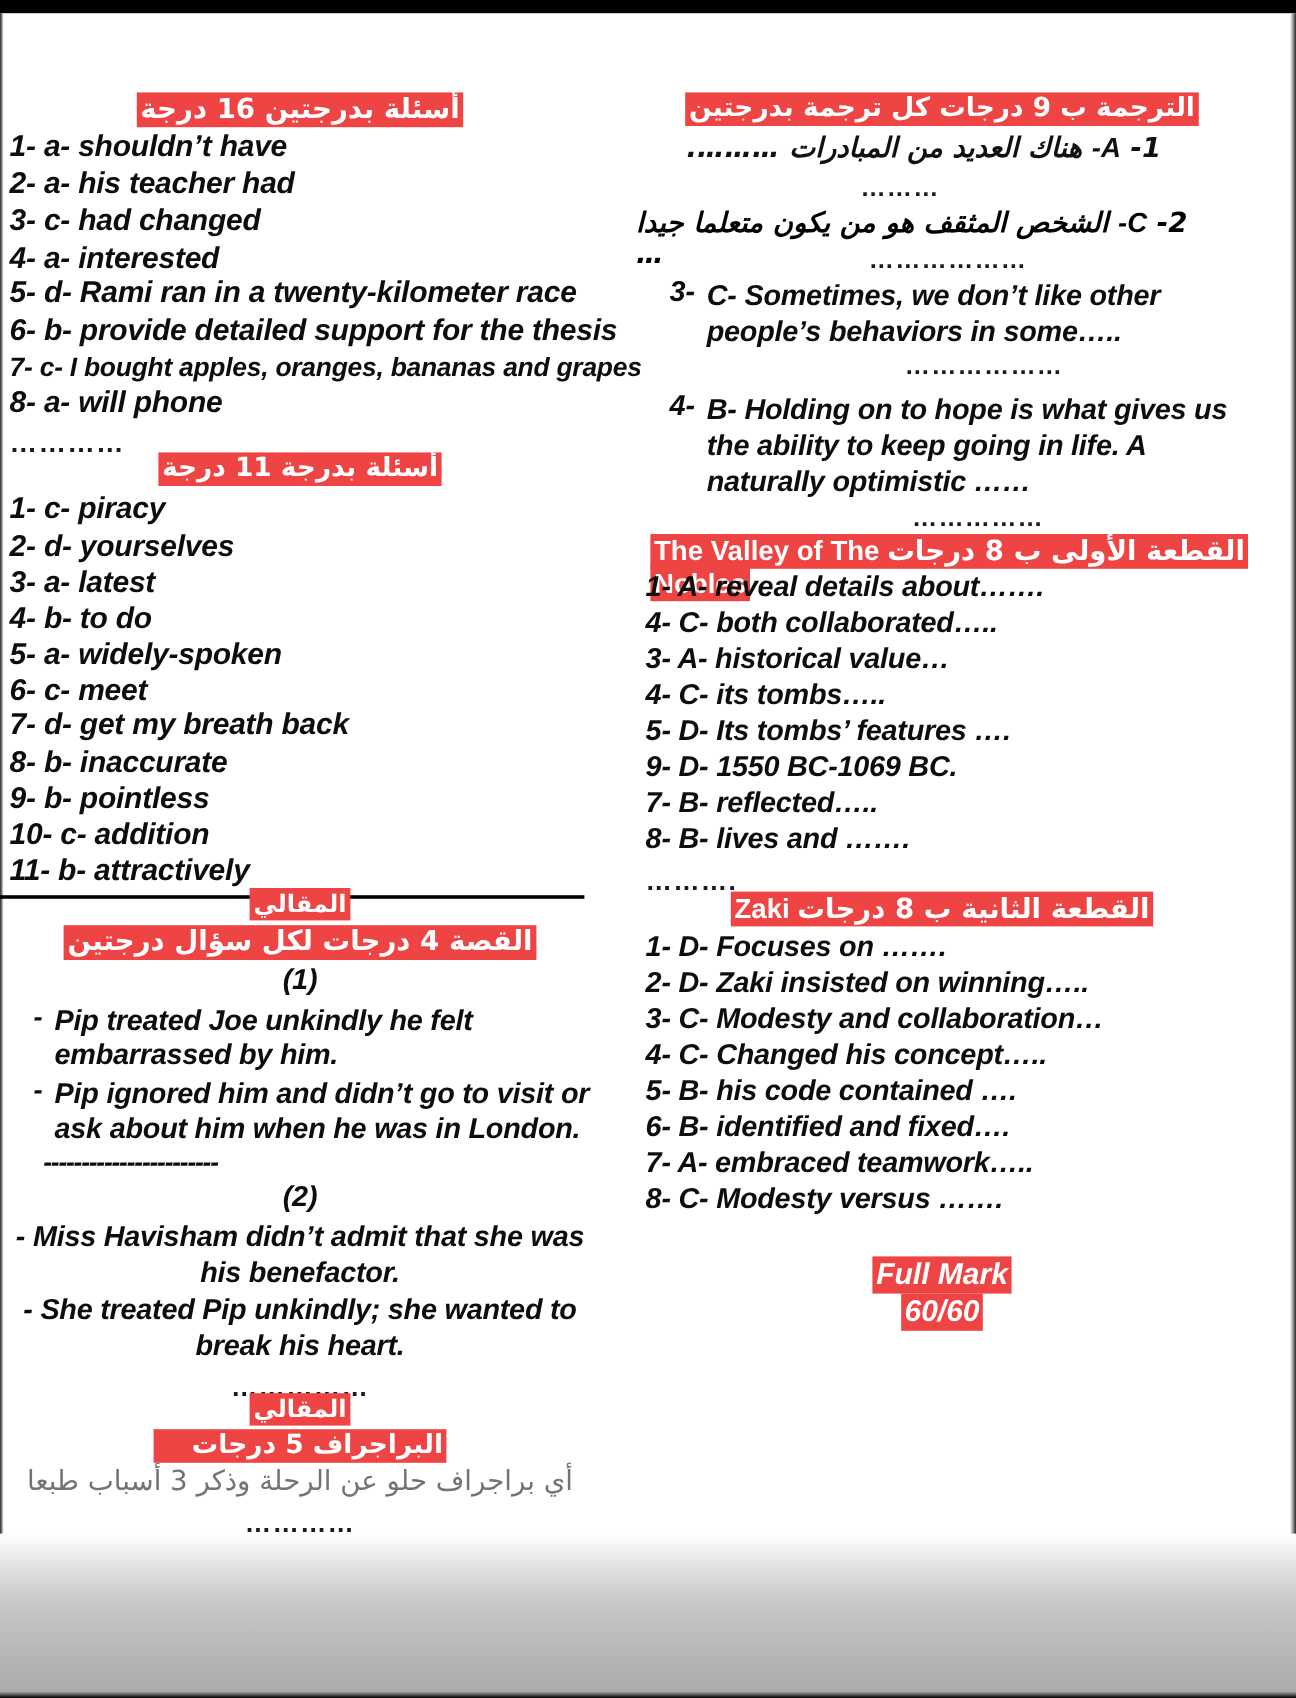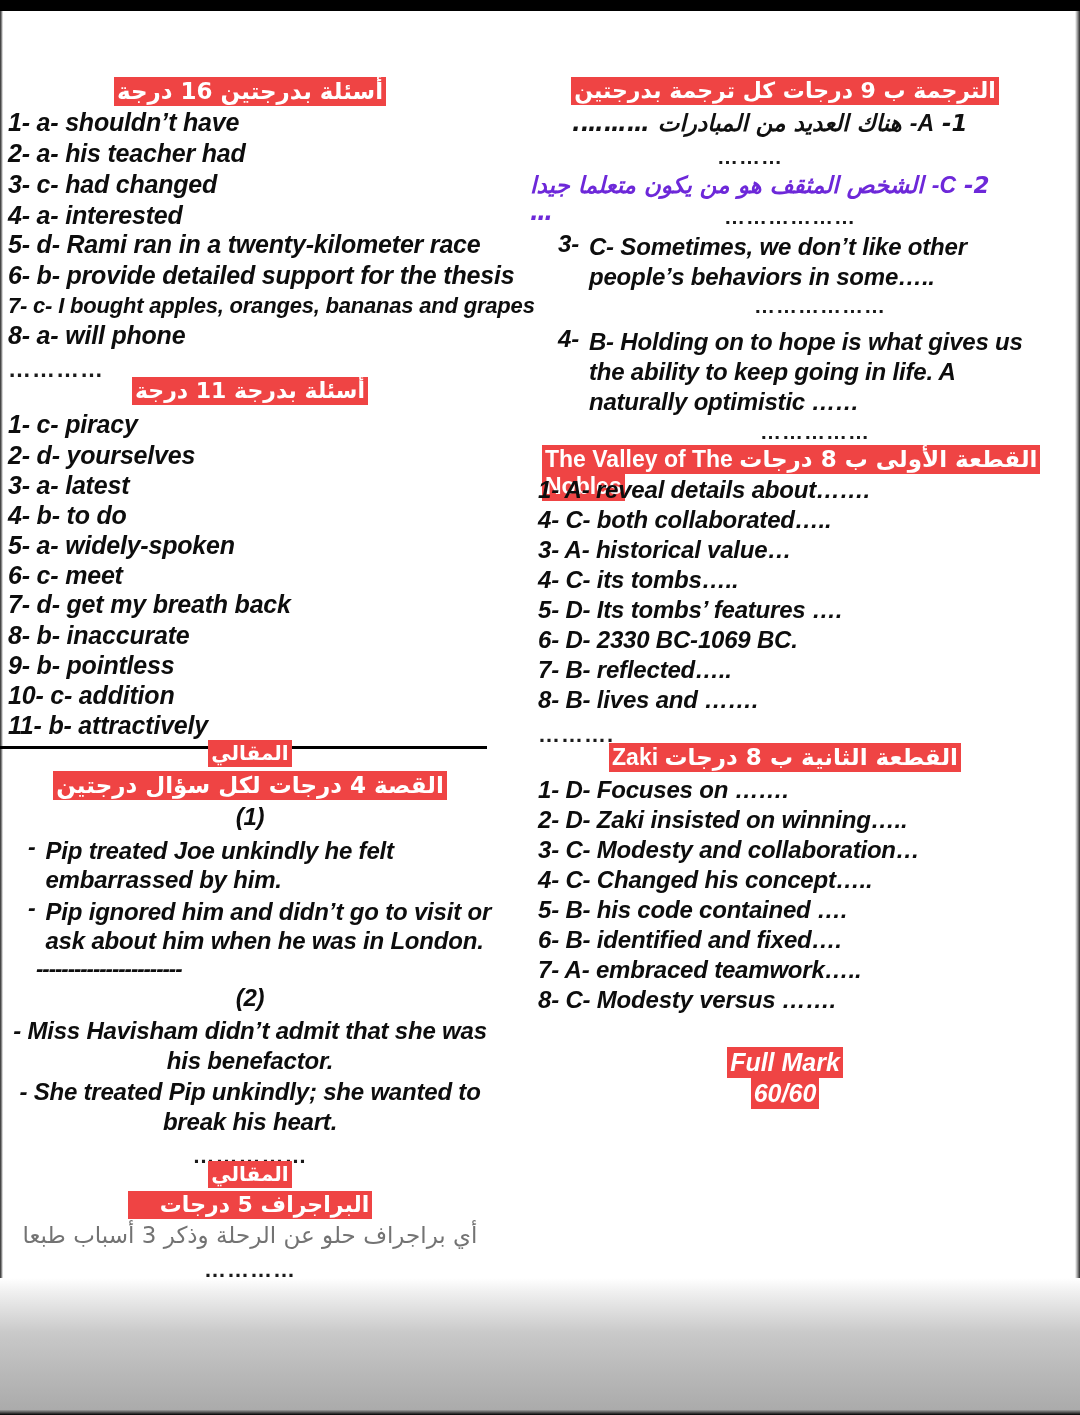--- a/index.html
+++ b/index.html
@@ -189,21 +189,21 @@
     </div>
 
     <div class="ar" style="position:absolute; left:0; top:110px; width:460px; text-align:left; font-size:23px; font-style:italic; font-weight:bold; color:#111;margin-left:42px;">
       <span>1-</span>
       <span style="font-family:'Liberation Sans',sans-serif;">A-</span>
       <span>هناك العديد من المبادرات ……….</span>
     </div>
 
     <div class="dots" style="position:absolute; left:0; top:145px; width:440px; text-align:center; font-size:21px;">………</div>
 
-    <div class="ar" style="position:absolute; left:0; top:172px; width:460px; text-align:left; font-size:23px; font-style:italic; font-weight:bold; color:#6d28d9;">
+    <div class="ar" style="position:absolute; left:0; top:172px; width:460px; text-align:left; font-size:23px; font-style:italic; font-weight:bold; color:#000000;">
       <span>2-</span>
       <span style="font-family:'Liberation Sans',sans-serif;">C-</span>
       <span>الشخص المثقف هو من يكون متعلما جيدا …</span>
     </div>
 
     <div class="dots" style="position:absolute; left:140px; top:205px; width:240px; text-align:center; font-size:21px;">………………</div>
 
     <div class="hang" style="position:absolute; left:28px; top:232px; width:470px;">
       <span class="ans bullet" style="font-size:24px;">3-</span>
       <span class="ans body" style="font-size:24px; line-height:1.25;">
@@ -226,21 +226,21 @@
 
     <div style="position:absolute; left:12px; top:446px; width:500px;">
       <span class="hl" style="font-size:23px; direction:rtl; unicode-bidi:isolate;"><span class="ar">القطعة الأولى ب 8 درجات</span> <span style="font-family:'Liberation Sans',sans-serif; direction:ltr; unicode-bidi:isolate;">The Valley of The Nobles</span></span>
     </div>
 
     <div class="ans item" style="position:absolute; left:8px; top:478px; font-size:24px;">1- A- reveal details about…….</div>
     <div class="ans item" style="position:absolute; left:8px; top:508px; font-size:24px;">4- C- both collaborated…..</div>
     <div class="ans item" style="position:absolute; left:8px; top:538px; font-size:24px;">3- A- historical value…</div>
     <div class="ans item" style="position:absolute; left:8px; top:568px; font-size:24px;">4- C- its tombs…..</div>
     <div class="ans item" style="position:absolute; left:8px; top:598px; font-size:24px;">5- D- Its tombs’ features ….</div>
-    <div class="ans item" style="position:absolute; left:8px; top:628px; font-size:24px;">6- D- 2330 BC-1069 BC.</div>
+    <div class="ans item" style="position:absolute; left:8px; top:628px; font-size:24px;">9- D- 1550 BC-1069 BC.</div>
     <div class="ans item" style="position:absolute; left:8px; top:658px; font-size:24px;">7- B- reflected…..</div>
     <div class="ans item" style="position:absolute; left:8px; top:688px; font-size:24px;">8- B- lives and …….</div>
 
     <div class="dots" style="position:absolute; left:8px; top:722px; font-size:22px;">……….</div>
 
     <div style="position:absolute; left:0; top:744px; width:510px; text-align:center;">
       <span class="hl" style="font-size:23px; direction:rtl; unicode-bidi:isolate;"><span class="ar">القطعة الثانية ب 8 درجات</span> <span style="font-family:'Liberation Sans',sans-serif; direction:ltr; unicode-bidi:isolate;">Zaki</span></span>
     </div>
 
     <div class="ans item" style="position:absolute; left:8px; top:778px; font-size:24px;">1- D- Focuses on …….</div>

